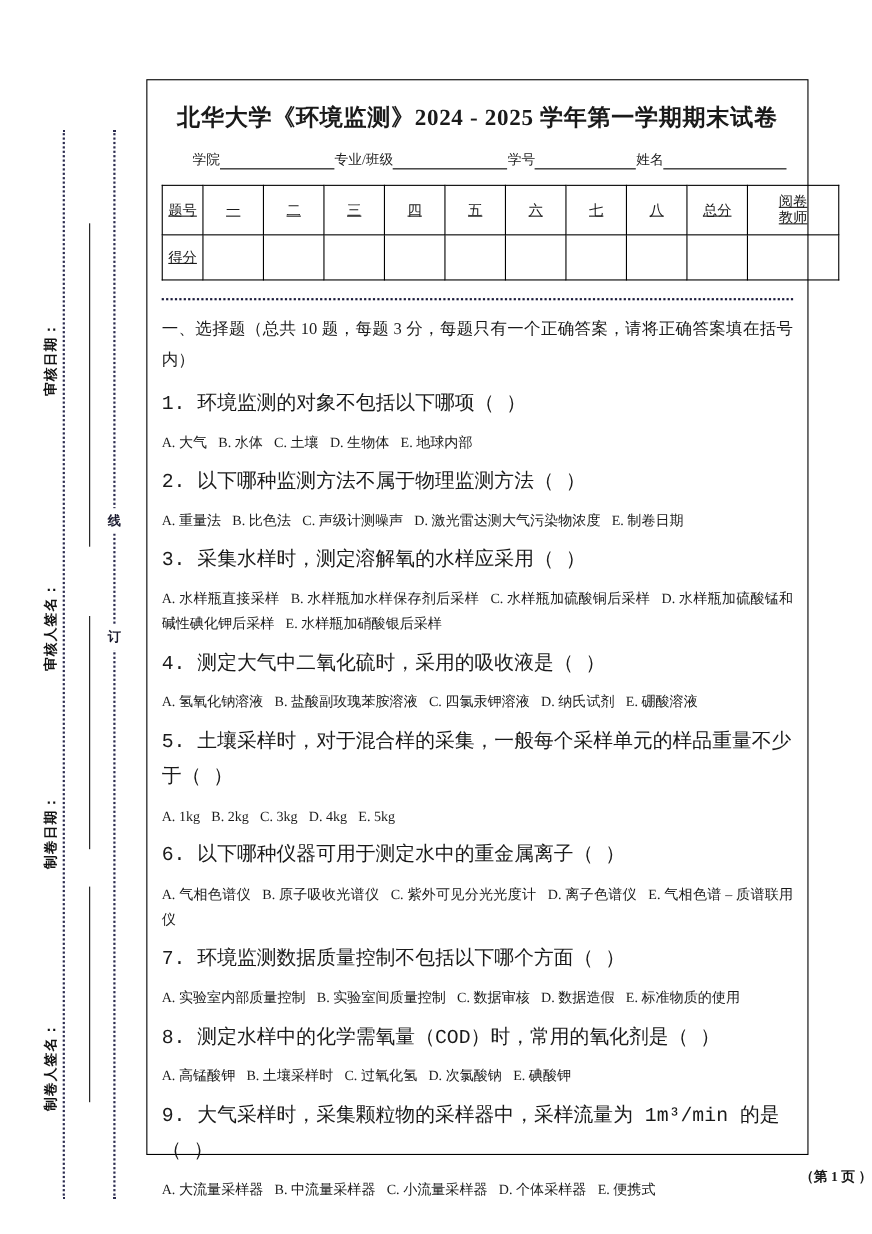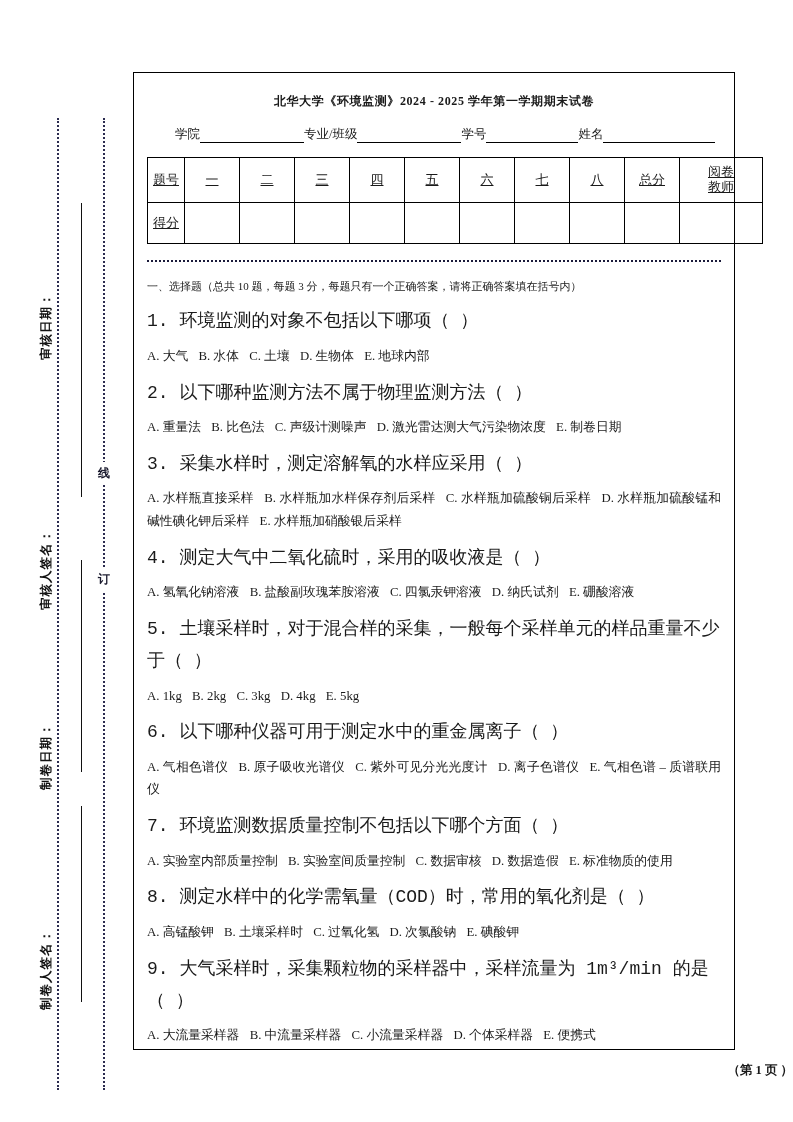--- a/index.html
+++ b/index.html
@@ -84,21 +84,21 @@
     top: 72px;
     width: 602px;
     height: 978px;
     border: 1.3px solid #000;
     box-sizing: border-box;
     padding: 14px 13px 0 13px;
   }
 
   .exam-title {
     text-align: center;
-    font-size: 12px;
+    font-size: 21px;
     font-weight: 700;
     letter-spacing: 0.6px;
     font-family: "Liberation Serif", "DejaVu Serif", serif;
     margin: 6px 0 16px 0;
     white-space: nowrap;
   }
 
   .info-line {
     display: flex;
     align-items: flex-end;
@@ -144,21 +144,21 @@
 
   
   .dot-divider {
     margin: 16px 0 14px 0;
     border-top: 2.6px dotted #1a1a3a;
     height: 0;
   }
 
   
   .section-head {
-    font-size: 11px;
+    font-size: 15px;
     line-height: 1.85;
     margin-bottom: 9px;
     font-family: "Liberation Serif", "DejaVu Serif", serif;
     text-align: justify;
   }
   .q-block { margin-bottom: 2px; }
   .q-stem {
     font-size: 18px;
     line-height: 1.8;
     margin-bottom: 7px;

